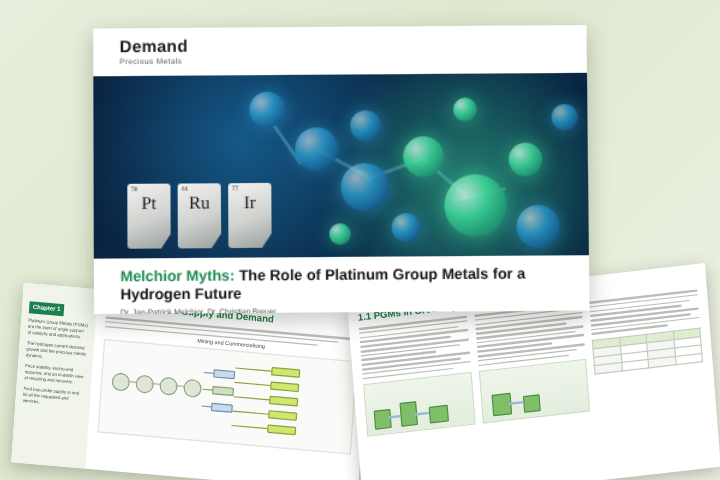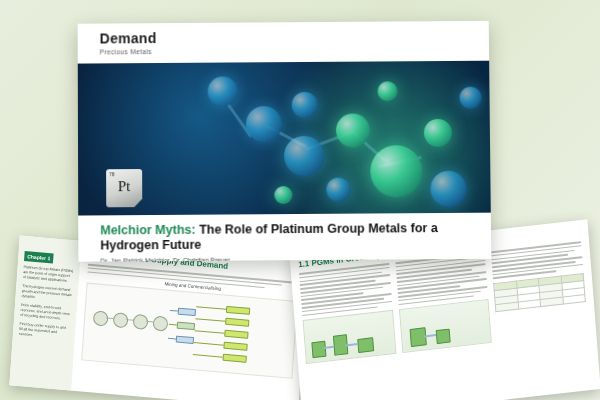--- a/index.html
+++ b/index.html
@@ -85,21 +85,21 @@
   
   .elements {
     position: absolute;
     left: 28px;
     bottom: 8px;
     display: flex;
     gap: 6px;
   }
   .el {
     width: 36px;
-    height: 38px;
+    height: 54px;
     background: linear-gradient(160deg, #f2f2f0 0%, #cfd2ce 55%, #9aa09c 100%);
     border-radius: 3px;
     position: relative;
     box-shadow: 0 2px 4px rgba(0,0,0,0.35);
     clip-path: polygon(0 0, 100% 0, 100% 78%, 78% 100%, 0 100%);
   }
   .el-num {
     position: absolute;
     top: 2px;
     left: 3px;
@@ -462,20 +462,28 @@
       <div class="mol" style="left:248px; top:116px; width:24px; height:24px;"></div>
       <div class="mol green" style="left:300px; top:20px; width:20px; height:20px;"></div>
       <div class="mol" style="left:382px; top:26px; width:22px; height:22px;"></div>
       <div class="mol green" style="left:196px; top:124px; width:18px; height:18px;"></div>
 
       <div class="elements">
         <div class="el">
           <span class="el-num">78</span>
           <span class="el-sym">Pt</span>
         </div>
+        <div class="el">
+          <span class="el-num">44</span>
+          <span class="el-sym">Ru</span>
+        </div>
+        <div class="el">
+          <span class="el-num">77</span>
+          <span class="el-sym">Ir</span>
+        </div>
       </div>
     </div>
 
     <div class="cover-title-wrap">
       <div class="cover-title"><span class="accent">Melchior Myths:</span><span> The Role of Platinum Group Metals for a Hydrogen Future</span></div>
       <div class="cover-authors">Dr. Jan-Patrick Melchior, Dr. Christian Breuer</div>
     </div>
   </div>
 
 </div>

